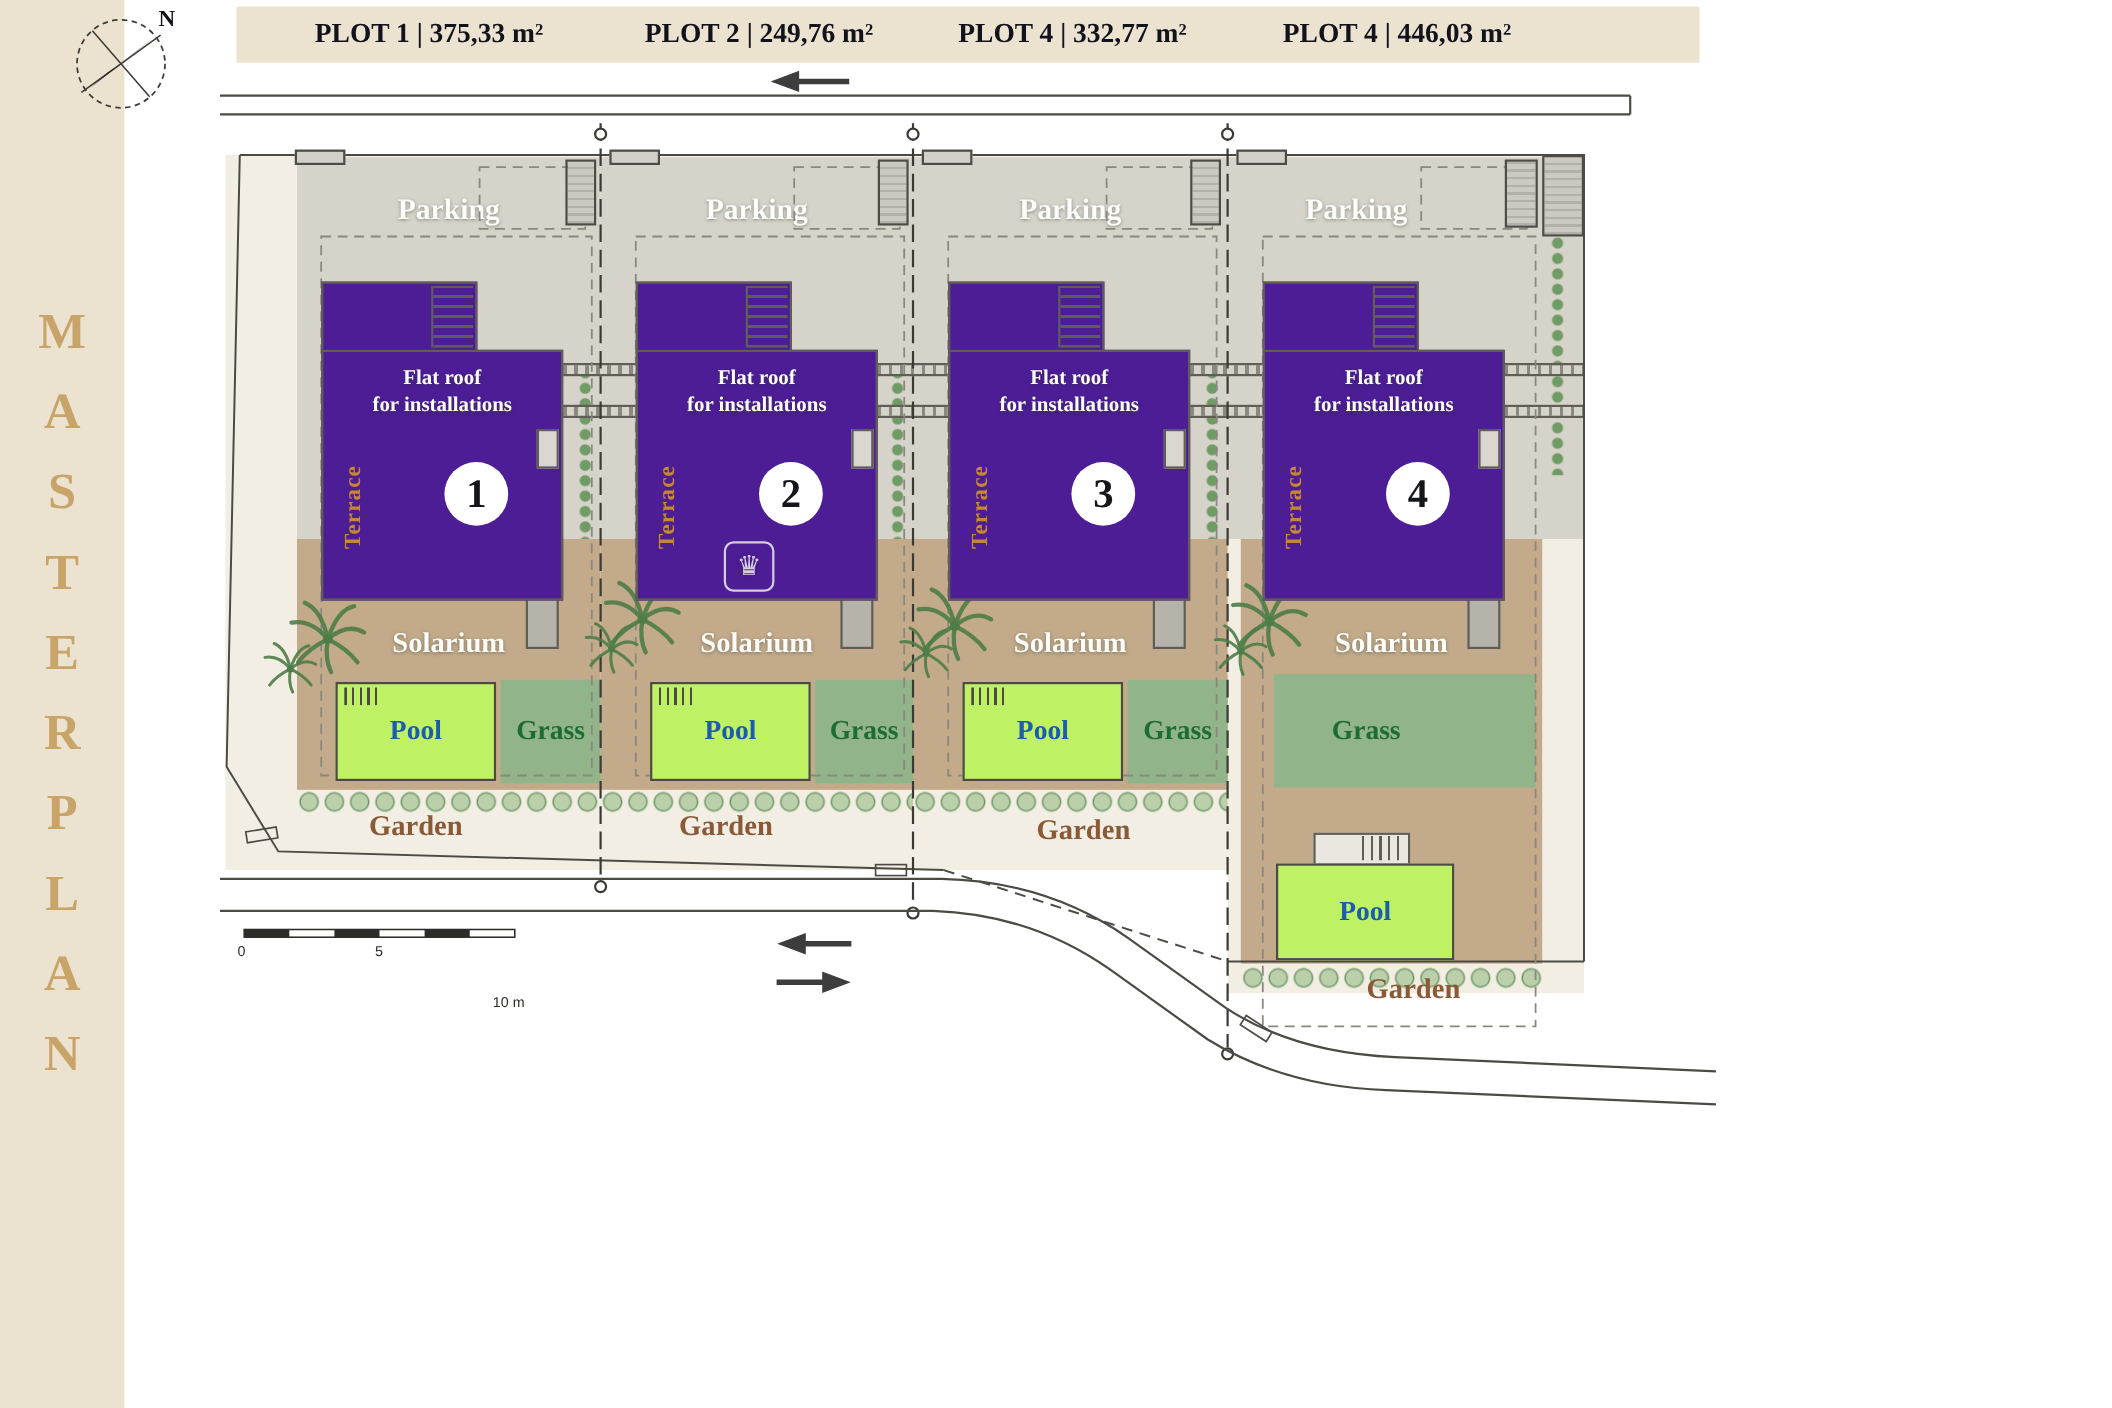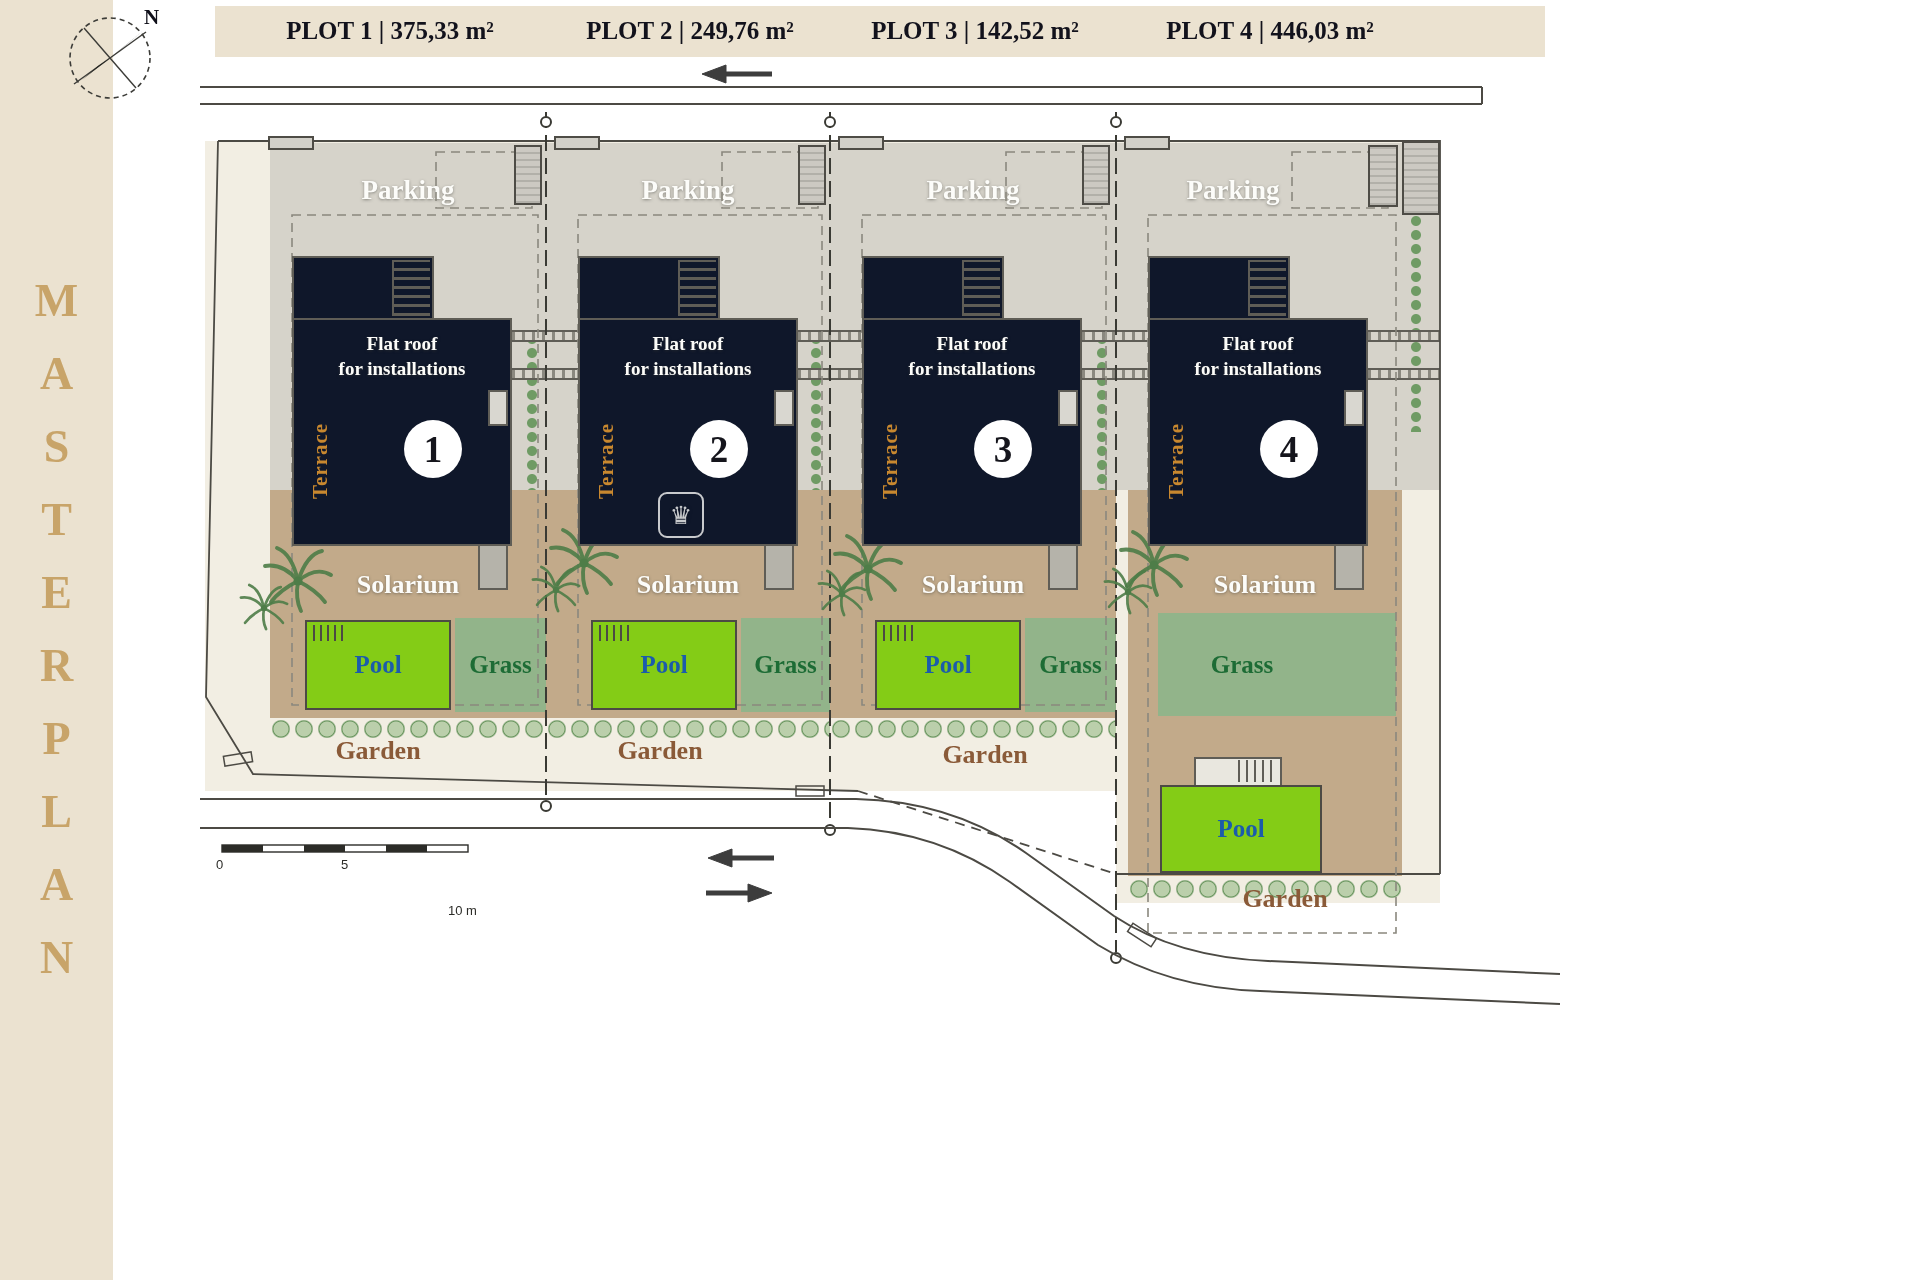--- a/index.html
+++ b/index.html
@@ -20,30 +20,30 @@
 
   
   .parking{background:#d6d3ca;z-index:1;display:flex;justify-content:center}
   .parking .zl{margin-top:32px}
   .white-label{color:#fcfcf9;font-weight:bold;text-shadow:0 1px 3px rgba(55,55,50,.5)}
   .parking .zl{font-size:27px}
   .solarium{background:#c2aa8a;z-index:1;display:flex;justify-content:center}
   .sol-label{margin-top:80px;font-size:26px;height:36px}
   .grass{background:#92b48a;z-index:2;display:flex;align-items:center;justify-content:center}
   .grass-label{color:#1d6c35;font-weight:bold;font-size:25px}
-  .pool{background:#84cc16;border:2.5px solid #4c4a44;z-index:5;display:flex;align-items:center;justify-content:center}
+  .pool{background:#bef264;border:2.5px solid #4c4a44;z-index:5;display:flex;align-items:center;justify-content:center}
   .pool-label{color:#1b5cab;font-weight:bold;font-size:25px}
   .ladder{position:absolute;left:6px;top:3px;width:32px;height:16px;
     background:repeating-linear-gradient(90deg,#4c4a44 0 2px,transparent 2px 7px)}
   .shrubs{z-index:2;background-image:radial-gradient(circle at 11px 15px,rgba(142,182,126,.55) 7px,rgba(88,138,78,.9) 8px,transparent 9.5px);
     background-size:23px 30px;background-repeat:repeat-x}
   .garden-label{color:#8a5a38;font-weight:bold;font-size:26px;text-align:center;z-index:2}
 
   
-  .bwing,.bbody{background:#0f172a;border:2.5px solid #5f5d56;z-index:5}
+  .bwing,.bbody{background:#4c1d95;border:2.5px solid #5f5d56;z-index:5}
   .stairs{position:absolute;left:98px;top:2px;width:38px;height:56px;border-left:2.5px solid #5f5d56;
     background:repeating-linear-gradient(0deg,#5f5d56 0 2.5px,transparent 2.5px 9px)}
   .roof-label{position:absolute;left:0;right:0;top:12px;text-align:center;font-size:19px;line-height:1.3}
   .numcircle{position:absolute;left:110px;top:100px;width:58px;height:58px;border-radius:50%;background:#fff;
     display:flex;align-items:center;justify-content:center;font-size:37px;font-weight:bold;color:#15151c}
   .terrace{position:absolute;left:14px;top:64px;width:36px;height:154px;writing-mode:vertical-rl;
     transform:rotate(180deg);text-align:center;color:#c8882f;font-weight:bold;font-size:21px;letter-spacing:1px}
   .window{position:absolute;left:194px;top:70px;width:20px;height:36px;background:#d9d7d0;border:2px solid #5f5d56}
   .protrusion{background:#b5b3aa;border:2.5px solid #5f5d56;z-index:4}
 
@@ -79,21 +79,21 @@
 
 <div class="stage">
 
   <div class="a cream vtitle" style="left:0;top:0;width:113px;height:1280px">
     <span>MASTERPLAN</span>
   </div>
 
   <div class="a cream" style="left:215px;top:6px;width:1330px;height:51px;z-index:1"></div>
   <div class="a hdr-label" style="left:270px;top:17px;width:240px">PLOT 1 | 375,33 m²</div>
   <div class="a hdr-label" style="left:560px;top:17px;width:260px">PLOT 2 | 249,76 m²</div>
-  <div class="a hdr-label" style="left:850px;top:17px;width:250px">PLOT 3 | 142,52 m²</div>
+  <div class="a hdr-label" style="left:850px;top:17px;width:250px">PLOT 4 | 332,77 m²</div>
   <div class="a hdr-label" style="left:1140px;top:17px;width:260px">PLOT 4 | 446,03 m²</div>
 
   <svg class="compass" style="left:58px;top:0" width="108" height="112" viewBox="0 0 108 112">
     <circle cx="52" cy="58" r="40" fill="none" stroke="#3c3c38" stroke-width="1.6" stroke-dasharray="5 4"></circle>
     <line x1="16" y1="84" x2="88" y2="32" stroke="#3c3c38" stroke-width="1.4"></line>
     <line x1="26" y1="28" x2="78" y2="88" stroke="#3c3c38" stroke-width="1.4"></line>
     <polygon points="52,58 86,30 62,50" fill="#1e1e1a"></polygon>
     <polygon points="52,58 24,80 40,66" fill="#1e1e1a" opacity=".85"></polygon>
     <text x="86" y="24" font-size="21" font-weight="bold" fill="#10101a" font-family="Liberation Serif, serif">N</text>
   </svg>

